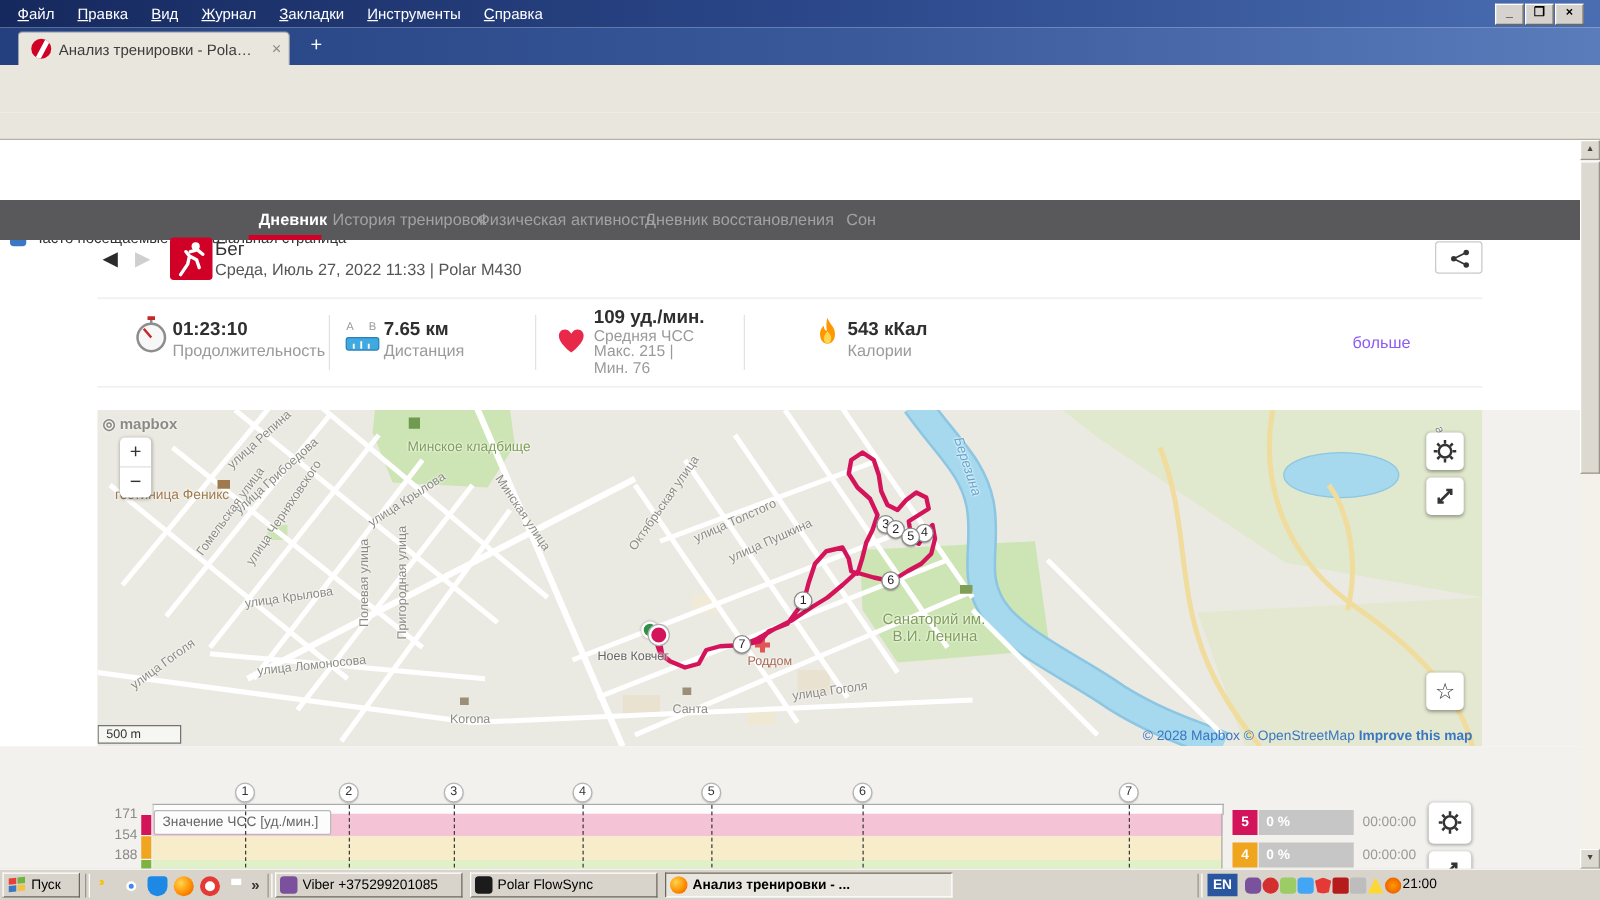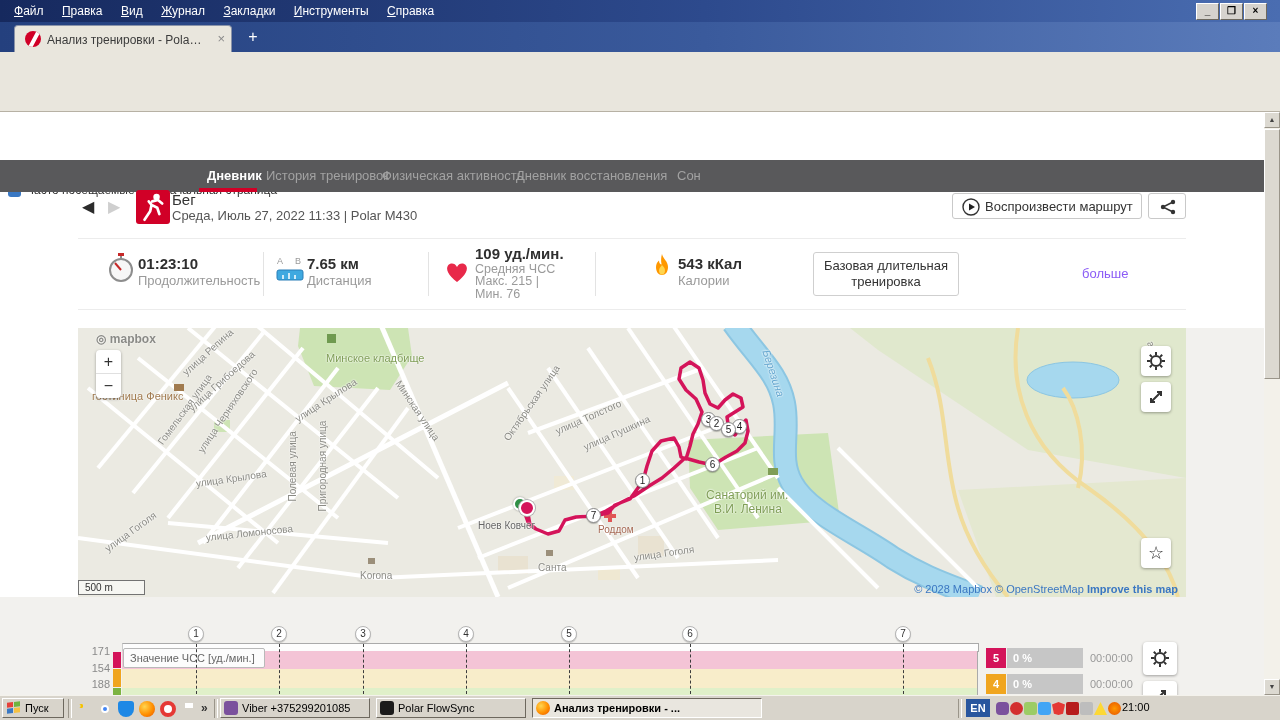--- a/index.html
+++ b/index.html
@@ -78,21 +78,21 @@
     color:#222;box-shadow:0 1px 1px rgba(0,0,0,.25);}
   .map-ctl{position:absolute;width:30px;height:30px;background:#fff;border-radius:4px;
     box-shadow:0 1px 3px rgba(0,0,0,.35);cursor:pointer;text-align:center;}
   #map-zoom{position:absolute;left:18px;top:22px;width:25px;height:48px;background:#fff;border-radius:4px;
     box-shadow:0 1px 3px rgba(0,0,0,.35);text-align:center;cursor:pointer;}
   #map-zoom div{font-size:16px;color:#333;height:23px;line-height:23px;}
   #map-scale{position:absolute;left:0px;top:252px;width:67px;height:15px;border:1px solid #737373;
     background:rgba(255,255,255,.55);font-size:10px;color:#333;padding-left:6px;line-height:14px;box-sizing:border-box;}
   #map-attrib{position:absolute;right:8px;bottom:2px;font-size:11px;color:#3a77c2;}
   #mapbox-logo{position:absolute;left:4px;top:4px;font-size:12px;color:#8a8a86;font-weight:bold;
-    text-shadow:0 0 2px #fff;margin-left:14px;}
+    text-shadow:0 0 2px #fff;}
   
   .grayzone{position:absolute;background:#f2f1ee;}
   .km-marker{position:absolute;top:626px;width:16px;height:16px;border-radius:50%;background:#fff;
     border:1px solid #b5b5b5;box-sizing:border-box;font-size:10px;line-height:14px;text-align:center;
     color:#333;box-shadow:0 1px 1px rgba(0,0,0,.2);}
   .km-line{position:absolute;top:644px;height:50px;width:0;border-left:1px dashed #3c3c3c;}
   .band{position:absolute;left:122px;width:855px;}
   .ytick{position:absolute;width:28px;text-align:right;font-size:11px;color:#8a8a8a;}
   #hr-tip{position:absolute;left:123px;top:648px;width:142px;height:20px;background:#fcfcfc;
     border:1px solid #b9b9b9;border-radius:2px;font-size:11px;color:#666;line-height:18px;
@@ -270,27 +270,20 @@
   <span class="abs" style="left:82px;top:197px;font-size:16px;color:#2b2b2b;cursor:pointer">◀</span>
   <span class="abs" style="left:108px;top:197px;font-size:16px;color:#cfcfcf">▶</span>
   <div id="sport-icon">
     <svg width="34" height="34" viewBox="0 0 24 24">
       <circle cx="14.5" cy="5" r="2.3" fill="#fff"></circle>
       <path d="M6 21 L10 15 L11 10.5 M11 10.5 L15 12.5 L16.5 17 M11 10.5 L9 8 M11.5 8 L15.5 7 L18.5 9.5" stroke="#fff" stroke-width="1.9" fill="none" stroke-linecap="round" stroke-linejoin="round"></path>
     </svg>
   </div>
   <span id="train-title">Бег</span>
   <span id="train-meta">Среда, Июль 27, 2022 11:33  |  Polar M430</span>
-  <div class="wbtn" style="left:952px;width:190px">
-    <svg class="abs" style="left:9px;top:4px" width="18" height="18">
-      <circle cx="9" cy="9" r="8" fill="none" stroke="#333" stroke-width="1.4"></circle>
-      <polygon points="7,5.5 13,9 7,12.5" fill="#222"></polygon>
-    </svg>
-    <span class="abs" style="left:32px;top:5px;font-size:13px;color:#333">Воспроизвести маршрут</span>
-  </div>
   <div class="wbtn" style="left:1148px;width:38px">
     <svg class="abs" style="left:10px;top:4px" width="18" height="18">
       <circle cx="14" cy="4" r="2.2" fill="#333"></circle>
         <circle cx="4" cy="9" r="2.2" fill="#333"></circle>
         <circle cx="14" cy="14" r="2.2" fill="#333"></circle>
       <path d="M4 9 L14 4 M4 9 L14 14" stroke="#333" stroke-width="1.4"></path>
     </svg>
   </div>
 
   <div id="stats-card"></div>
@@ -318,21 +311,20 @@
   <span class="stat-val" style="left:475px;top:245px">109 уд./мин.</span>
   <span class="stat-lbl" style="left:475px;top:262px;font-size:12.5px">Средняя ЧСС</span>
   <span class="stat-lbl" style="left:475px;top:275px;font-size:12.5px;width:86px;line-height:13px">Макс. 215  |  Мин. 76</span>
   <div class="stat-div" style="left:595px"></div>
   <svg class="abs" style="left:652px;top:253px" width="20" height="32">
     <path d="M10 1 C11 6 16 8 16 14 C16 19 13.5 22 10 22 C6.5 22 4 19 4 14 C4 11 5.5 8.8 7 7.5 C7 10 8.3 11.5 9.6 11.5 C8.8 8 9 4 10 1Z" fill="#ff9800"></path>
     <path d="M10 12 C11.5 14 13 15 13 17.5 C13 20 11.7 21.5 10 21.5 C8.3 21.5 7 20 7 17.5 C7 15.5 8.5 14 10 12Z" fill="#ffd54f"></path>
   </svg>
   <span class="stat-val" style="left:678px;top:255px">543 кКал</span>
   <span class="stat-lbl" style="left:678px;top:273px">Калории</span>
-  <div id="workout-box">Базовая длительная тренировка</div>
   <span id="more-link">больше</span>
 
   <div id="map">
     <svg width="1108" height="269" viewBox="0 0 1108 269">
       <rect width="1108" height="269" fill="#ebeae2"></rect>
 
       <polygon points="222,0 330,0 334,28 312,62 236,58 220,18" fill="#cde4b4"></polygon>
       <polygon points="772,0 1108,0 1108,150 950,122 860,62 800,22" fill="#e0e8cd"></polygon>
       <polygon points="610,112 750,105 762,192 640,202 612,160" fill="#cde4b4"></polygon>
       <polygon points="880,162 1108,150 1108,269 918,269" fill="#e4e8d0"></polygon>

